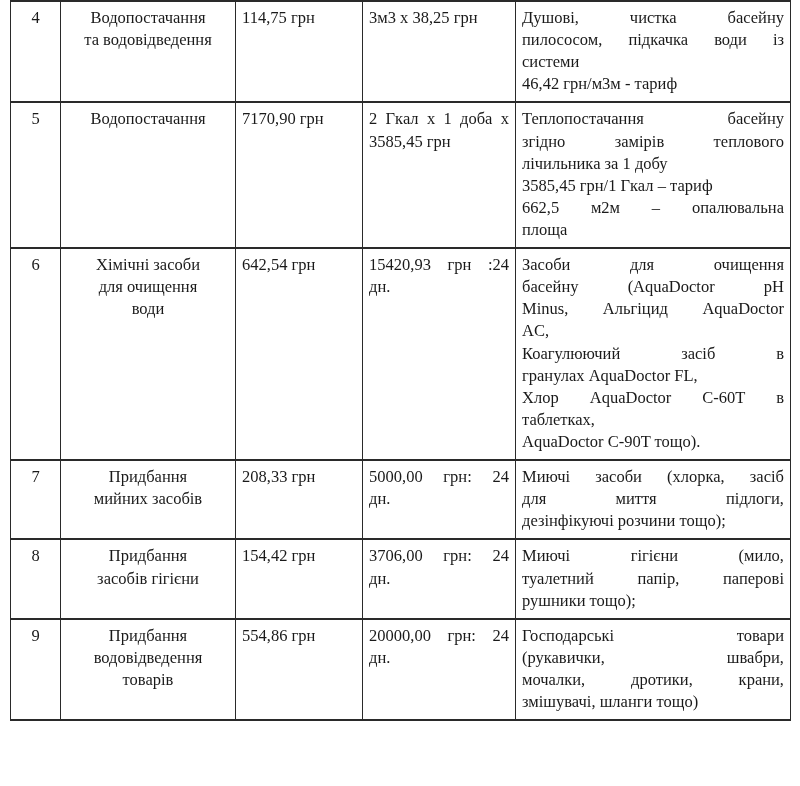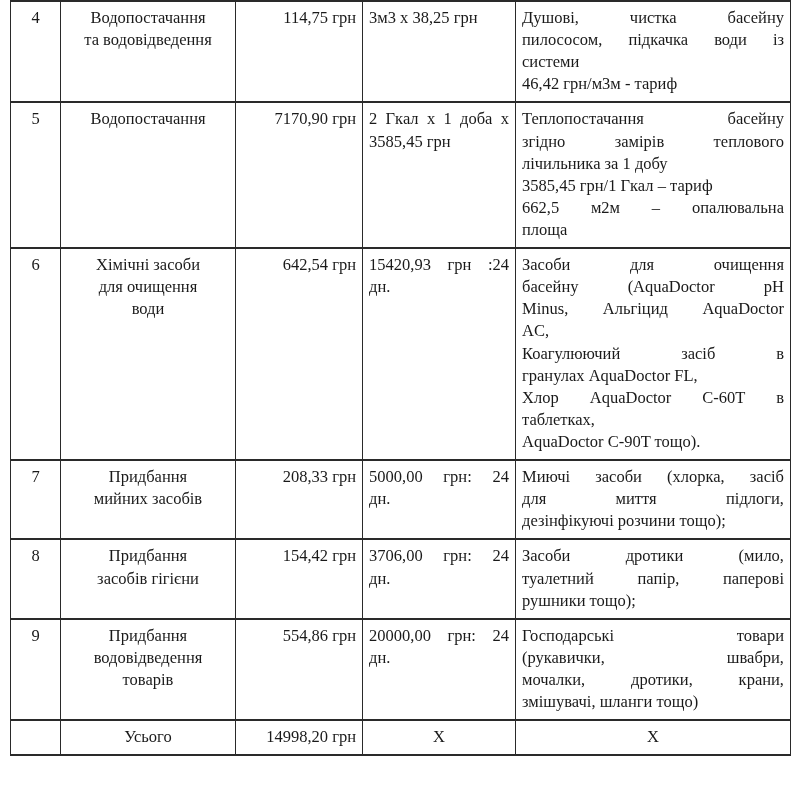--- a/index.html
+++ b/index.html
@@ -48,21 +48,20 @@
 
   td.num {
     text-align: center;
     padding-left: 0;
     padding-right: 0;
   }
   td.name {
     text-align: center;
   }
   td.sum {
-    text-align: right;
     padding-right: 12px;
     white-space: nowrap;
   }
   td.calc {
     text-align: justify;
     text-align-last: left;
     hyphens: none;
     margin-left: 43px;
   }
   td.note {
@@ -176,21 +175,21 @@
           <td class="name">
             <span class="ln">Придбання</span>
             <span class="ln">засобів гігієни</span>
           </td>
           <td class="sum">154,42 грн</td>
           <td class="calc">
             <span class="just-full">3706,00 грн: 24</span>
             <span class="ln">дн.</span>
           </td>
           <td class="note">
-            <span class="just-full">Засоби дротики (мило,</span>
+            <span class="just-full">Миючі гігієни (мило,</span>
             <span class="just-full">туалетний папір, паперові</span>
             <span class="ln">рушники тощо);</span>
           </td>
         </tr>
         <tr>
           <td class="num">9</td>
           <td class="name">
             <span class="ln">Придбання</span>
             <span class="ln">водовідведення</span>
             <span class="ln">товарів</span>
@@ -199,23 +198,16 @@
           <td class="calc">
             <span class="just-full">20000,00 грн: 24</span>
             <span class="ln">дн.</span>
           </td>
           <td class="note">
             <span class="just-full">Господарські товари</span>
             <span class="just-full">(рукавички, швабри,</span>
             <span class="just-full">мочалки, дротики, крани,</span>
             <span class="ln">змішувачі, шланги тощо)</span>
           </td>
-        </tr>
-        <tr class="total">
-          <td class="num"></td>
-          <td class="name">Усього</td>
-          <td class="sum">14998,20 грн</td>
-          <td class="calc center">X</td>
-          <td class="note center">X</td>
         </tr>
       </tbody>
   </table>
 </div>
 
 </body></html>

